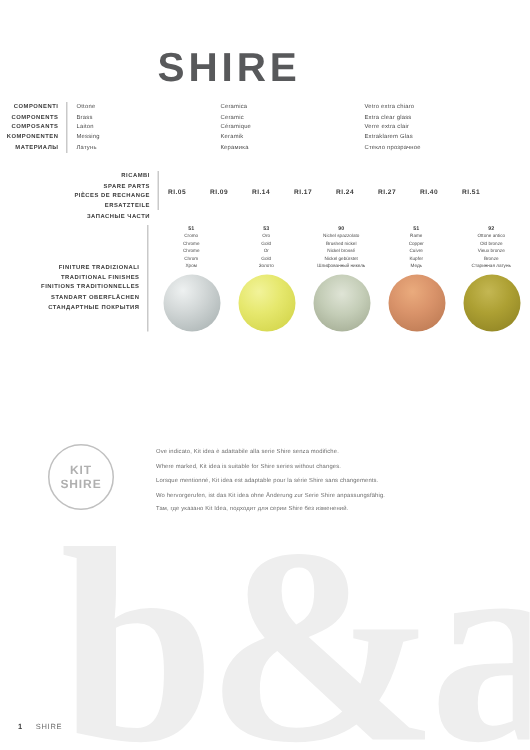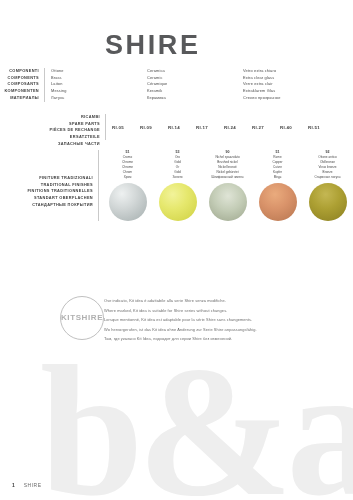--- a/index.html
+++ b/index.html
@@ -138,26 +138,26 @@
   }
   .swatch{
     width:38px; height:38px;
     border-radius:50%;
     margin:3px auto 0;
   }
 
   
   .kit{
     position:absolute;
-    left:60px; top:296px;
+    left:32px; top:296px;
     width:44px; height:44px;
     border-radius:50%;
     border:1.2px solid #c0c0c0;
     display:flex;
-    flex-direction:row;
+    flex-direction:column;
     align-items:center;
     justify-content:center;
     color:#b0b0b0;
   }
   .kit div{
     font-size:8px;
     font-weight:700;
     letter-spacing:0.6px;
     line-height:1.15;
   }

